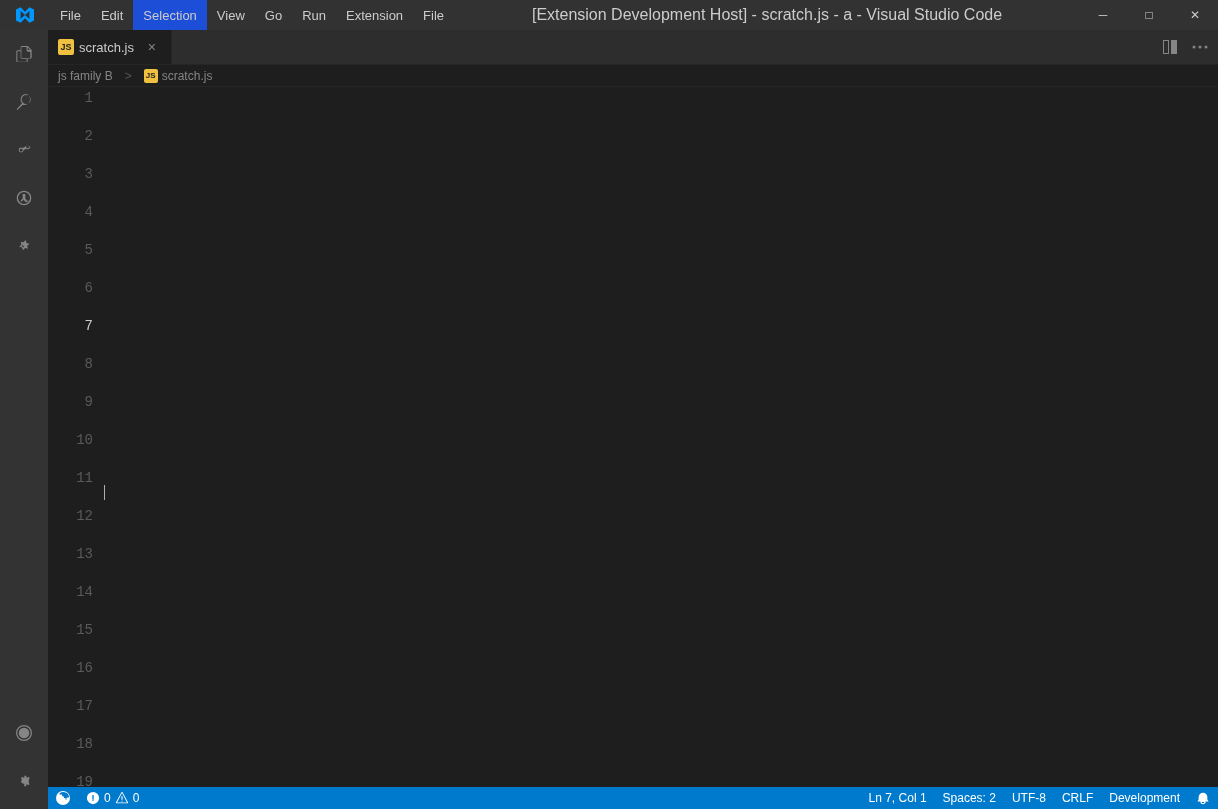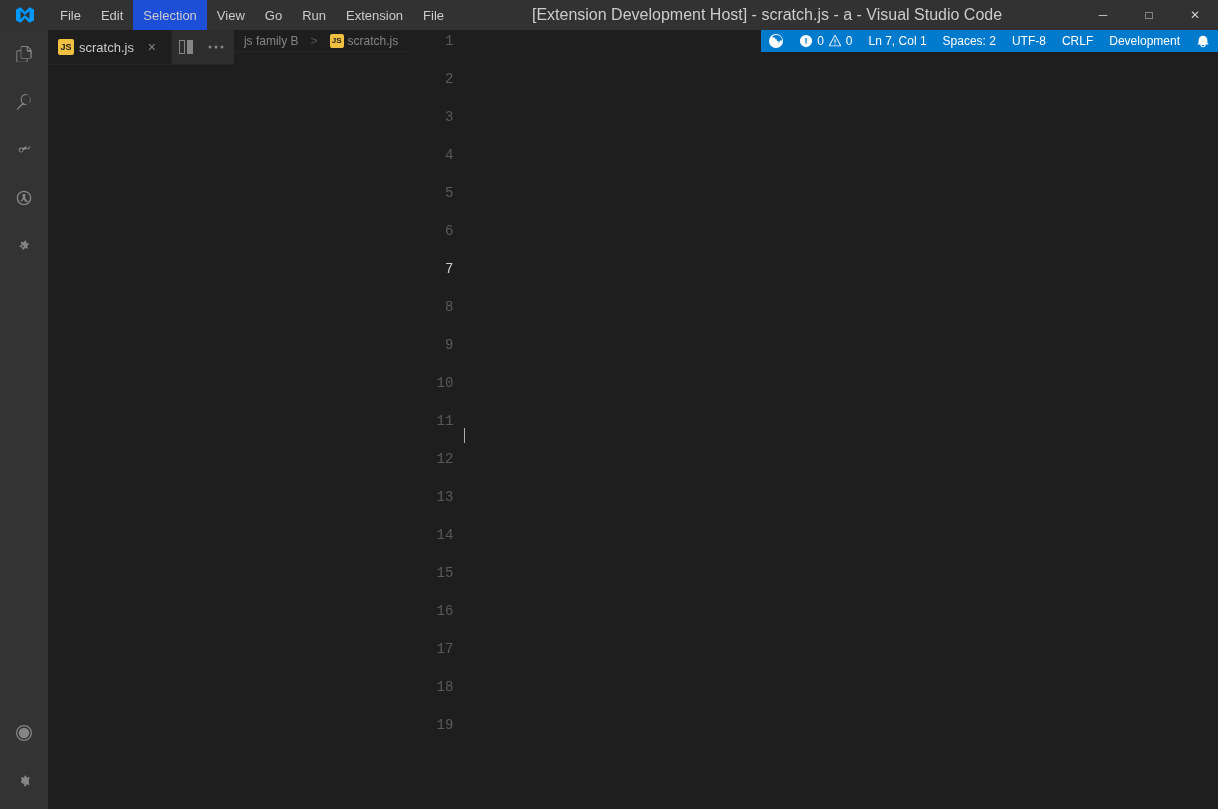--- a/index.html
+++ b/index.html
@@ -109,21 +109,21 @@
       position: relative;
     }
     .activity-spacer {
       flex: 1;
     }
 
     
     .editor-area {
       flex: 1;
       display: flex;
-      flex-direction: row;
+      flex-direction: column;
       background: #1e1e1e;
       overflow: hidden;
     }
 
     
     .tab-bar {
       height: 35px;
       background: #2d2d2d;
       display: flex;
       align-items: flex-end;

